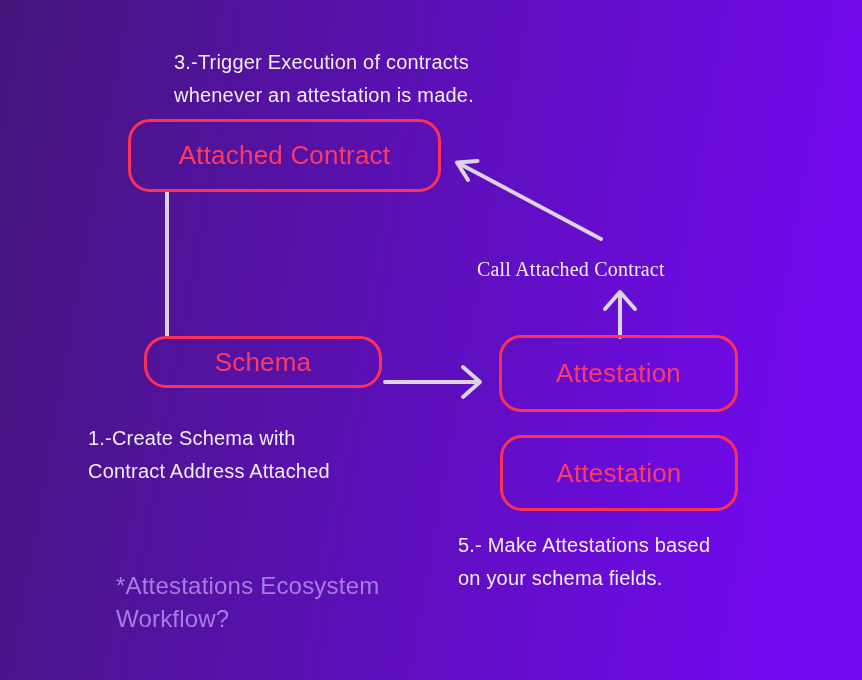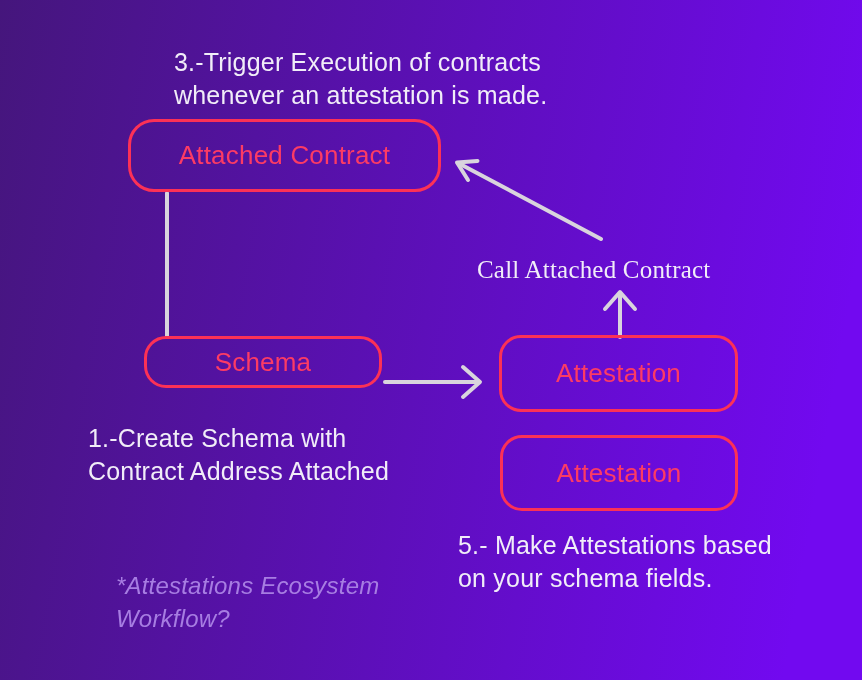--- a/index.html
+++ b/index.html
@@ -33,45 +33,44 @@
     justify-content:center;
   }
   .node-label{
     color:var(--node-label);
     font-size:26px;
     letter-spacing:0.2px;
   }
   .annotation{
     position:absolute;
     color:var(--text-primary);
-    font-size:25px;
+    font-size:20px;
     line-height:33px;
     white-space:pre-line;
     letter-spacing:0.2px;
   }
   .footnote{
     color:var(--footnote);
-    font-style:italic;
     font-size:24px;
   }
   .arrows{
     position:absolute;
     left:0;top:0;
     width:862px;height:680px;
     pointer-events:none;
   }
   .arrows path{
     stroke:var(--connector);
     stroke-width:4;
     fill:none;
     stroke-linecap:round;
     stroke-linejoin:round;
   }
   
-  #node-attached-contract{left:128px;top:119px;width:313px;height:73px;border-radius:26px;}
+  #node-attached-contract{left:128px;top:119px;width:313px;height:73px;}
   #node-schema{left:144px;top:336px;width:238px;height:52px;}
   #node-attestation-top{left:499px;top:335px;width:239px;height:77px;}
   #node-attestation-bottom{left:500px;top:435px;width:238px;height:76px;}
   
   #text-step3{left:174px;top:46px;width:460px;}
   #text-call-attached{left:477px;top:253px;width:330px;font-family:Liberation Serif, serif;}
   #text-step1{left:88px;top:422px;width:380px;}
   #text-step2{left:458px;top:529px;width:390px;}
   #text-footnote{left:116px;top:569px;width:320px;}
 </style>

